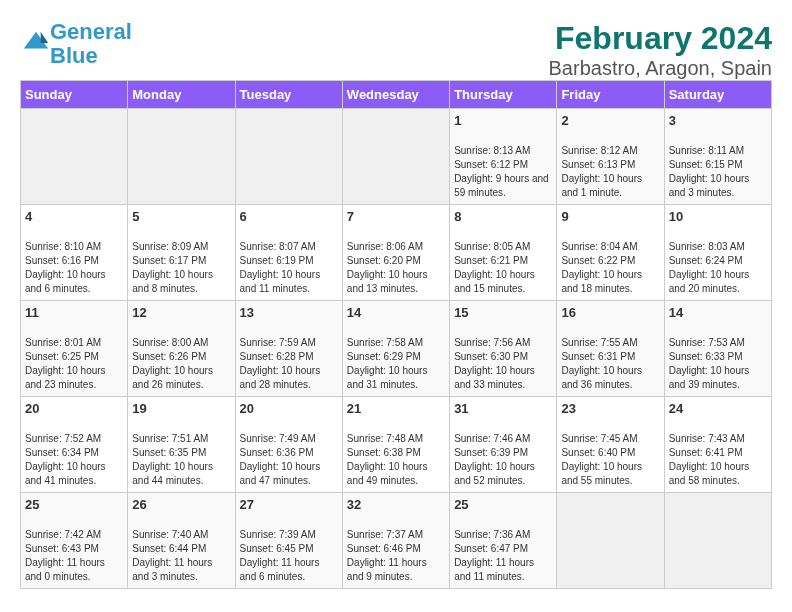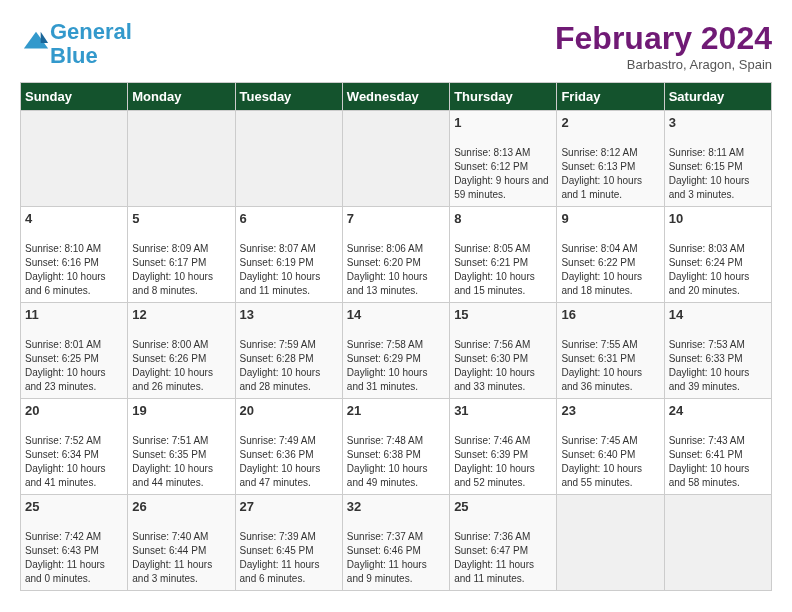--- a/index.html
+++ b/index.html
@@ -7,21 +7,20 @@
       font-family: Arial, sans-serif;
       background: #fff;
       width: 792px;
       min-height: 612px;
       padding: 20px;
     }
     .header-area {
       display: flex;
       justify-content: space-between;
       align-items: flex-start;
-      margin-bottom: 10px;
     }
     .logo {
       display: flex;
       align-items: center;
       gap: 0;
     }
     .logo-text {
       font-size: 22px;
       font-weight: bold;
       color: #333;
@@ -32,34 +31,34 @@
       width: 28px;
       height: 28px;
       margin-left: 2px;
     }
     .title-area {
       text-align: right;
     }
     .main-title {
       font-size: 32px;
       font-weight: bold;
-      color: #701a75;
+      color: #0f766e;
     }
     .sub-title {
-      font-size: 13px;
+      font-size: 20px;
       color: #555;
       text-align: right;
     }
     table {
       width: 100%;
       border-collapse: collapse;
       font-size: 11px;
     }
     thead tr th {
-      background-color: #14532d;
+      background-color: #8b5cf6;
       color: #fff;
       padding: 6px 4px;
       text-align: left;
       font-size: 13px;
       font-weight: bold;
       border: 1px solid #ccc;
     }
     tbody tr td {
       border: 1px solid #ccc;
       vertical-align: top;

